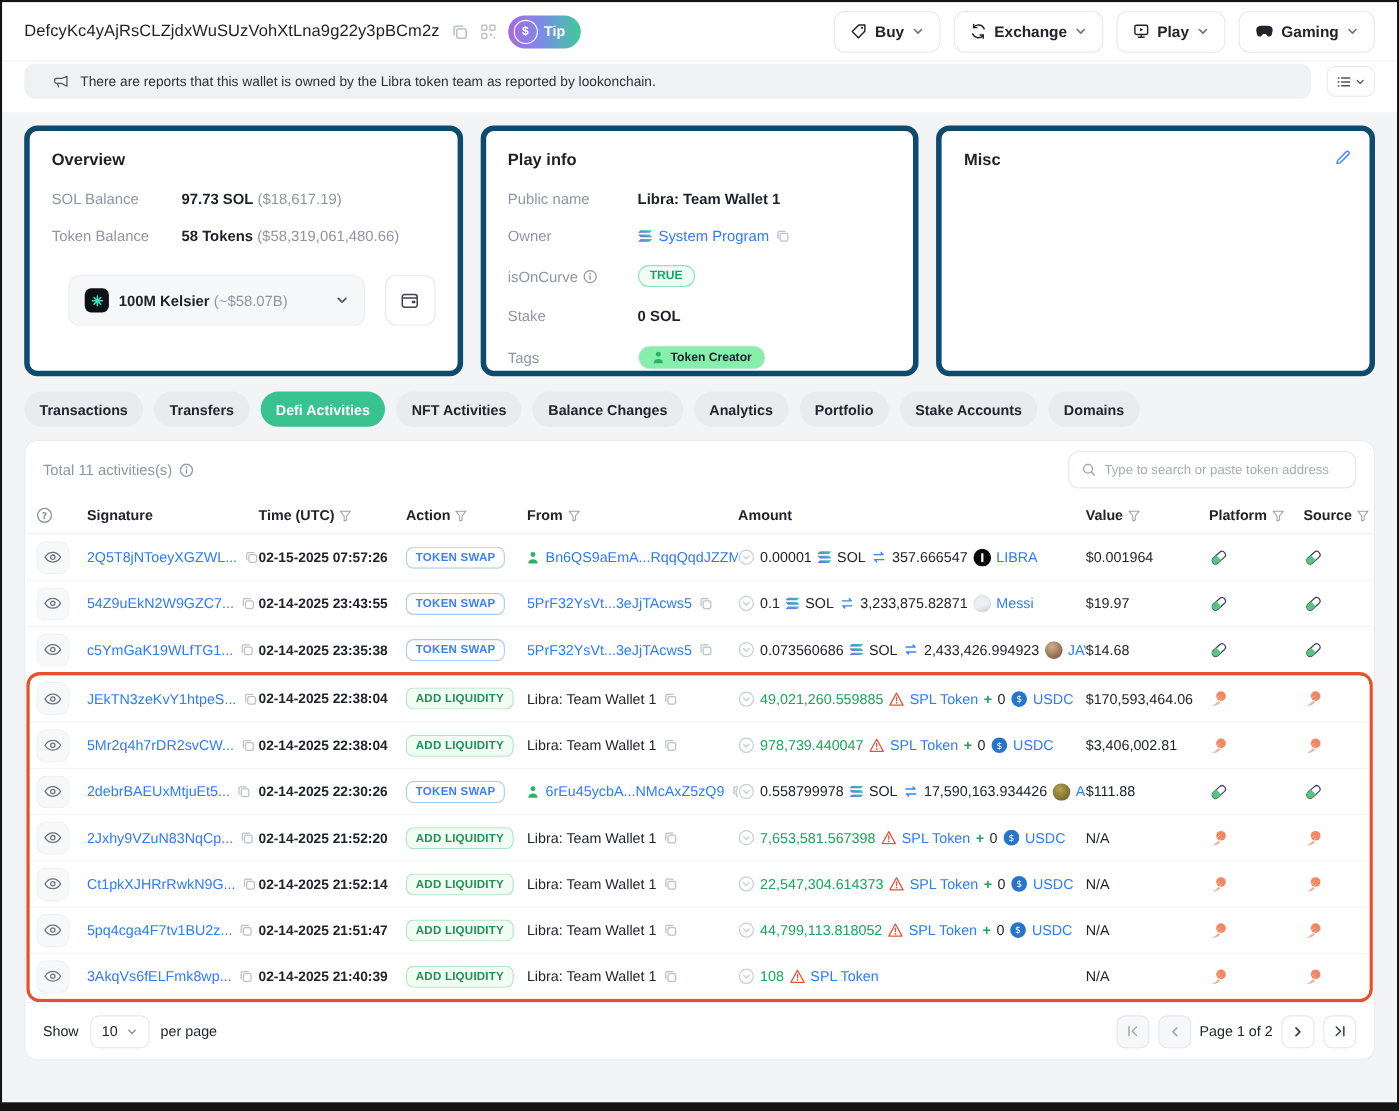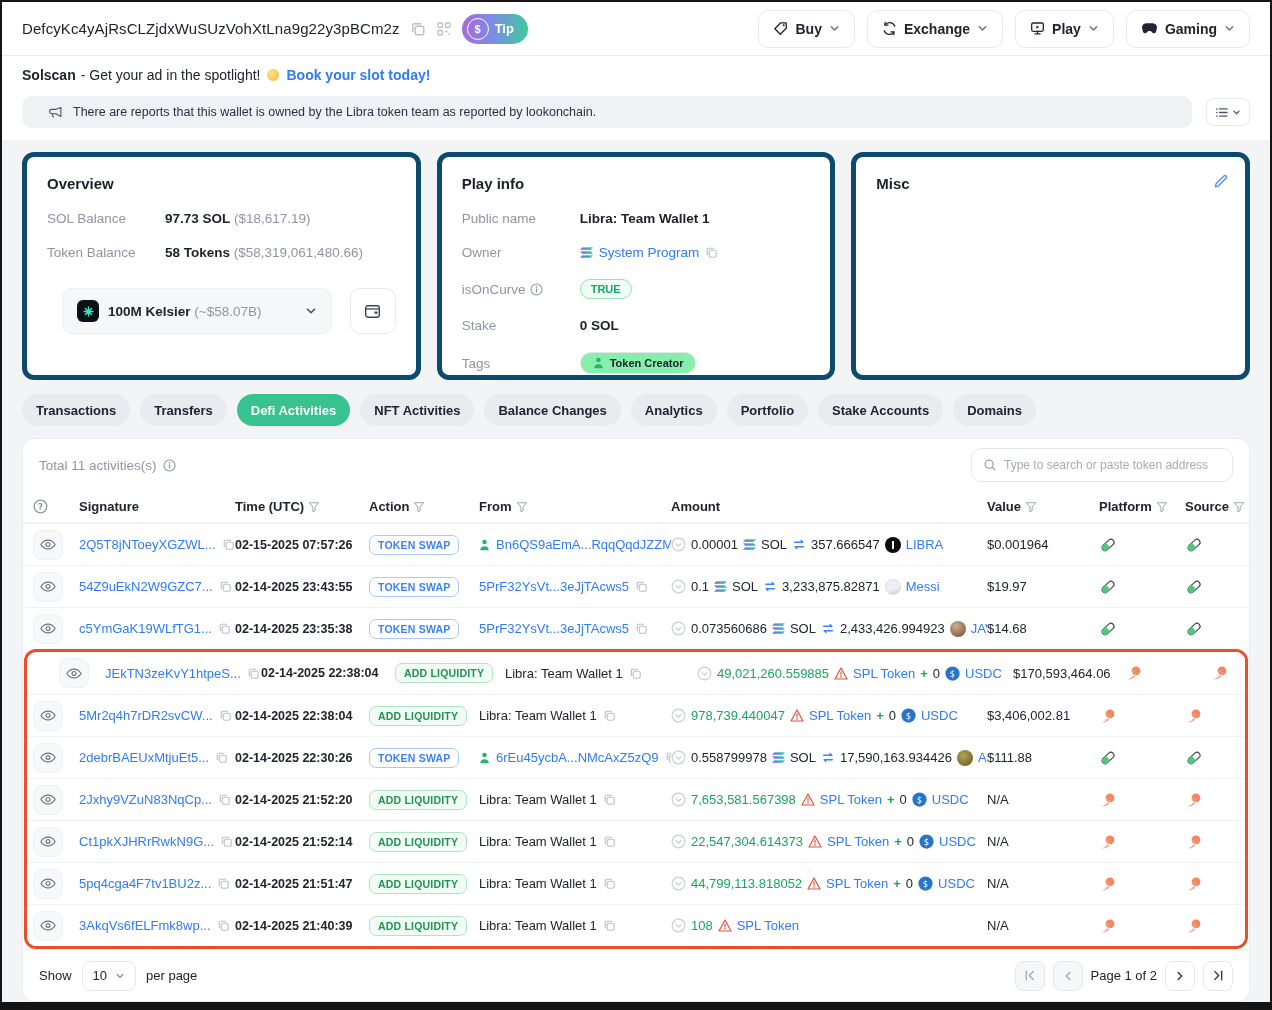--- a/index.html
+++ b/index.html
@@ -67,21 +67,21 @@
   .search-box input { border:none; outline:none; flex:1; font-size:12px; color:#3a404b; font-family:inherit; background:transparent; }
   .search-box input::placeholder { color:#a5abb5; }
 
   .grid-row { display:grid; grid-template-columns:46px 156px 134px 110px 192px 316px 112px 86px 60px; align-items:center; padding:0 10px; }
   .thead { height:32px; border-bottom:1px solid #eef0f3; }
   .th { display:flex; align-items:center; gap:4px; font-size:13px; font-weight:700; color:#20242c; }
   .th .funnel { color:#9aa1ab; cursor:pointer; }
   .qmark { color:#8f96a1; }
 
   .trow { height:42px; border-top:1px solid #f2f3f5; font-size:13px; background:#fff; }
-  .trow:first-child { border-top:none;margin-left:26px; }
+  .trow:first-child { border-top:none; }
   .eye-btn { width:30px; height:30px; background:#f7f8fa; border:1px solid #eef0f2; border-radius:9px; display:flex; align-items:center; justify-content:center; color:#6b7280; cursor:pointer; }
   .cell { display:flex; align-items:center; gap:6px; white-space:nowrap; overflow:hidden; }
   .time { font-weight:600; color:#20242c; font-size:12.5px; }
   .badge { display:inline-block; padding:3px 8px; border-radius:7px; font-size:10.5px; font-weight:700; letter-spacing:.2px; }
   .badge.swap { color:#3b82f6; border:1px solid #a9c9f9; background:#fff; }
   .badge.liq { color:#1f9254; border:1px solid #aee5c3; background:#f0fcf4; }
   .from-plain { color:#20242c; }
   .amt { gap:5px; font-size:13px; }
   .num { color:#20242c; font-weight:400; }
   .num.green { color:#1ba45c; }
@@ -295,26 +295,20 @@
             <use href="#i-gaming"></use>
           </svg>
         <span>Gaming</span>
         <svg class="ic chev" width="11" height="11">
             <use href="#i-chev"></use>
           </svg>
       </button>
     </div>
   </header>
 
-  <div class="ad-row">
-    <span class="ad-brand">Solscan</span>
-    <span>- Get your ad in the spotlight!</span>
-    <span class="bulb"></span>
-    <a class="ad-link">Book your slot today!</a>
-  </div>
 
   <div class="notice-row">
     <div class="notice">
       <svg class="ic" width="15" height="13">
           <use href="#i-meg"></use>
         </svg>
       <span>There are reports that this wallet is owned by the Libra token team as reported by lookonchain.</span>
     </div>
     <button class="list-btn">
       <svg class="ic" width="13" height="13">

